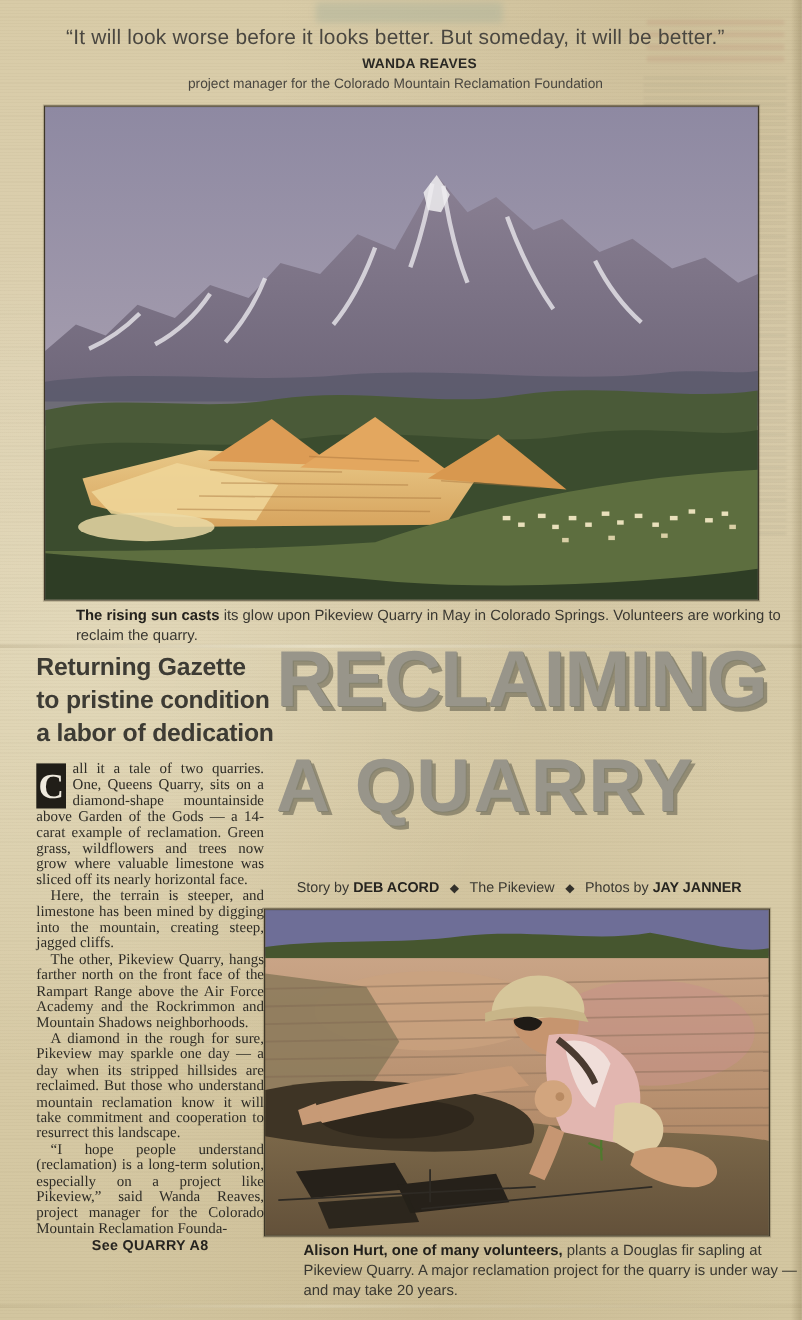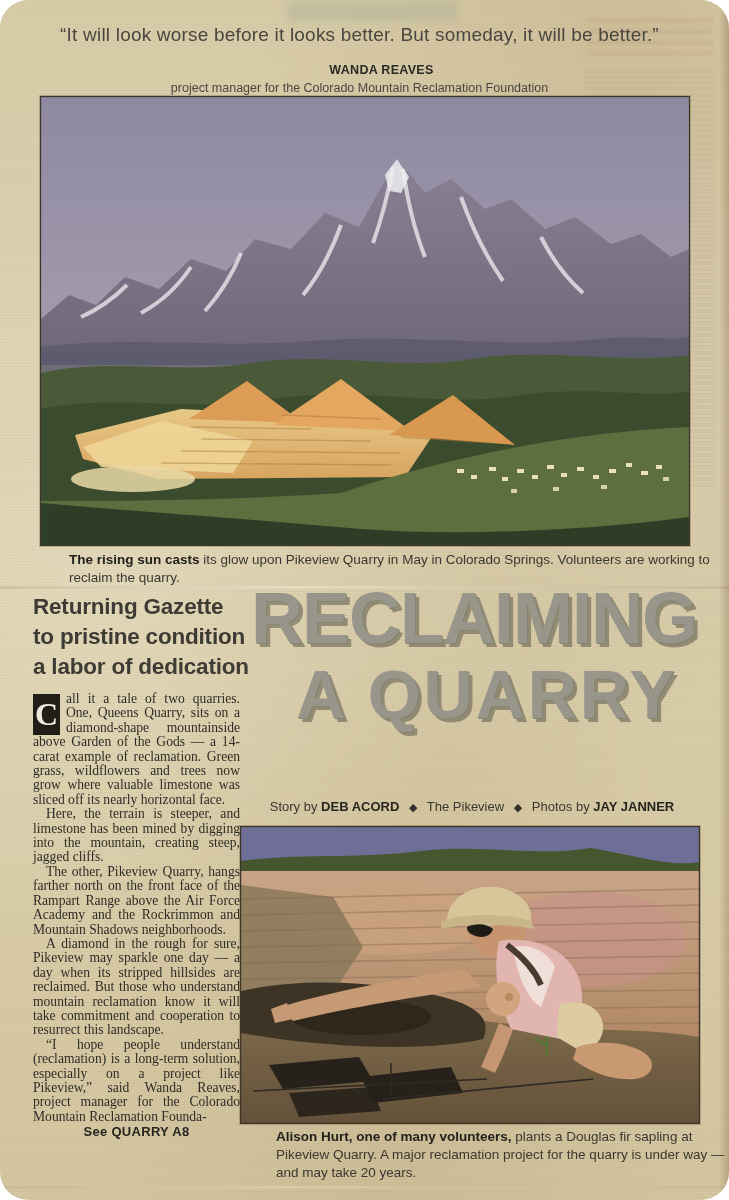--- a/index.html
+++ b/index.html
@@ -8,38 +8,37 @@
     width:729px;height:1200px;
     margin:0 auto;
     overflow:hidden;
     font-family:"Liberation Sans",sans-serif;
     background:
       radial-gradient(ellipse at 85% 2%, rgba(168,148,105,.22), transparent 42%),
       radial-gradient(ellipse at 10% 50%, rgba(255,250,230,.25), transparent 45%),
       radial-gradient(ellipse at 55% 99%, rgba(186,166,124,.28), transparent 55%),
       linear-gradient(180deg,#d8cba7 0%,#dcd0b0 28%,#d8cca9 55%,#d6c9a4 82%,#d2c59f 100%);
     color:#2f2d28;
-    border-radius:28px;
   }
   .page::before{ 
     content:"";position:absolute;inset:0;pointer-events:none;
     background:repeating-linear-gradient(180deg, rgba(90,75,45,.03) 0 1px, transparent 1px 3px);
   }
   .page::after{ 
     content:"";position:absolute;top:0;right:0;width:10px;height:100%;pointer-events:none;
     background:linear-gradient(270deg, rgba(110,95,60,.30), transparent);
   }
   .crease{position:absolute;left:0;right:0;height:3px;pointer-events:none;
     background:linear-gradient(90deg, rgba(120,102,66,.16), rgba(255,255,245,.30) 40%, rgba(120,102,66,.12));}
   .artifact{position:absolute;pointer-events:none;}
 
   
   .quote-block{position:absolute;top:24px;left:0;right:10px;text-align:center;}
   .quote-text{font-size:19px;letter-spacing:.2px;color:#4a4740;}
-  .quote-name{margin-top:17px;font-size:12.5px;font-weight:bold;color:#2b2924;letter-spacing:.3px;padding-left:44px;}
+  .quote-name{margin-top:5px;font-size:12.5px;font-weight:bold;color:#2b2924;letter-spacing:.3px;padding-left:44px;}
   .quote-role{margin-top:4px;font-size:12.5px;color:#4a4740;}
 
   
   .photo{position:absolute;border:1px solid #3e3728;box-shadow:0 0 0 1px rgba(60,50,30,.25);}
   .photo svg{display:block;}
   .main-photo{left:40px;top:96px;width:648px;height:448px;}
   .volunteer-photo{left:240px;top:826px;width:458px;height:296px;}
 
   
   .caption{color:#3a3831;font-size:13.5px;line-height:1.32;margin-left:36px;}
@@ -47,21 +46,21 @@
   .caption-main{position:absolute;left:33px;top:551px;width:660px;}
   .caption-volunteer{position:absolute;left:240px;top:1128px;width:460px;}
 
   
   .kicker{position:absolute;left:33px;top:592px;width:225px;
     font-size:22.5px;line-height:1.33;font-weight:600;color:#3d3b34;letter-spacing:-.2px;}
   .headline{position:absolute;left:251px;top:583px;width:472px;
     font-weight:bold;color:#98958a;line-height:.98;letter-spacing:-1px;
     text-shadow:1px 1px 0 #86836f, 4px 4px 0 #66625299;}
   .headline-line1{font-size:72px;}
-  .headline-line2{font-size:68px;margin-top:7px;letter-spacing:3px;text-align:center;}
+  .headline-line2{font-size:68px;margin-top:27px;letter-spacing:3px;}
 
   
   .byline{position:absolute;left:248px;top:799px;width:448px;text-align:center;
     font-size:13px;color:#3a3831;}
   .byline b{color:#26241f;}
   .byl-sep{margin:0 6px;font-size:11px;color:#33312b;}
 
   
   .body-col{position:absolute;left:33px;top:692px;width:207px;
     font-family:"Liberation Serif",serif;font-size:13.6px;line-height:14.4px;

